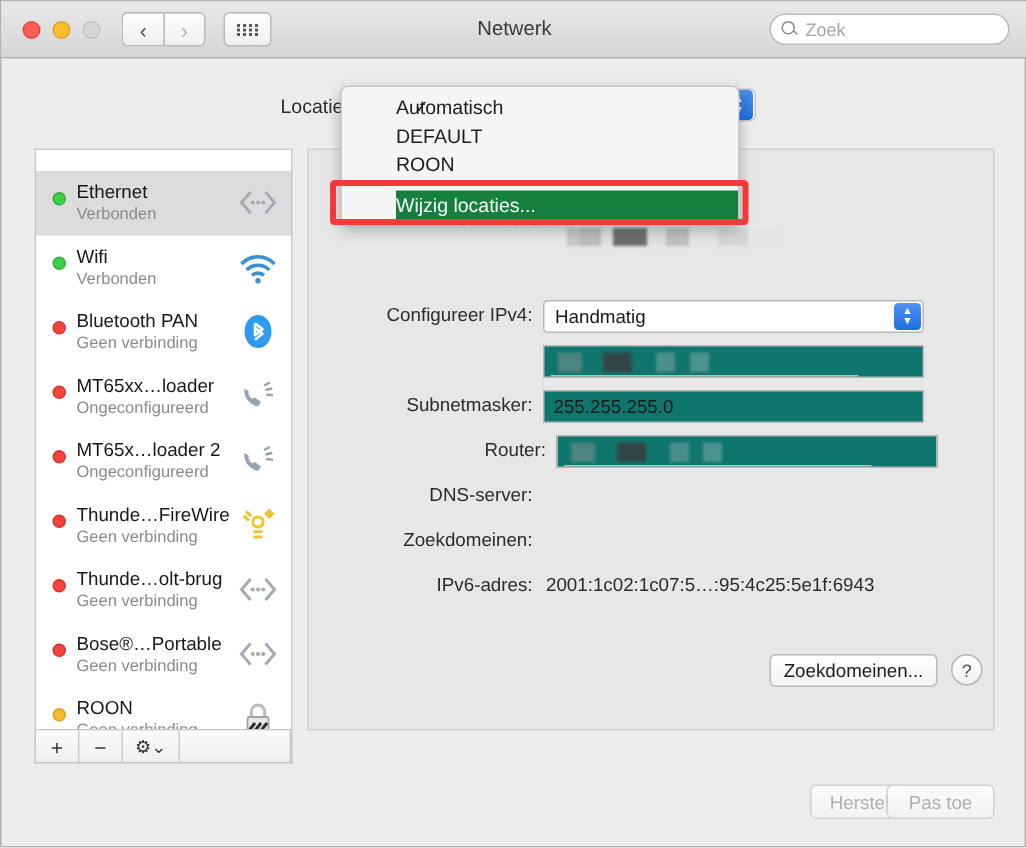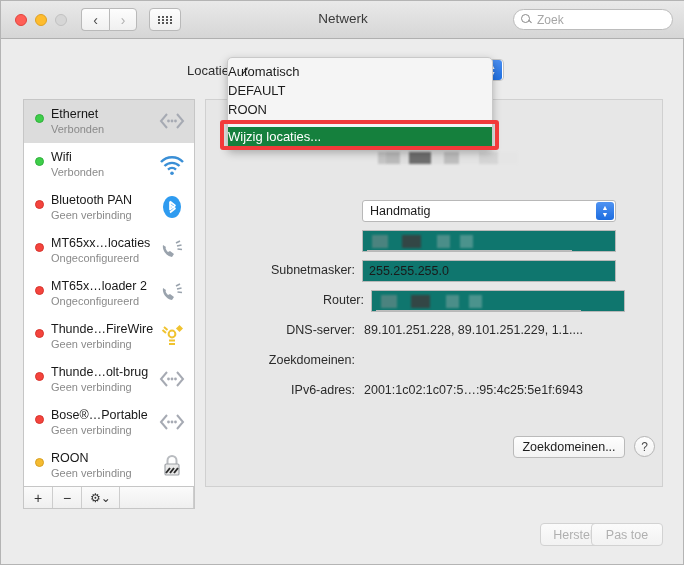--- a/index.html
+++ b/index.html
@@ -96,21 +96,21 @@
     background: #ffffff;
     border: 1px solid #c6c6c6;
     overflow: hidden;
   }
   .svc {
     position: relative;
     height: 43px;
     padding: 5px 8px 0 10px;
     border-bottom: none;
   }
-  .svc.selected { background: #dcdcdc; }
+  .svc.selected { background: #dcdcdc; margin-top: 14px; }
   .svc .dot {
     position: absolute; left: 11px; top: 14px;
     width: 9px; height: 9px; border-radius: 50%;
   }
   .dot.green  { background: #3ece4a; border: .5px solid #2fb03a; }
   .dot.red    { background: #f4443d; border: .5px solid #d7332c; }
   .dot.yellow { background: #f5bb30; border: .5px solid #d8a022; }
   .svc .name {
     position: absolute; left: 27px; top: 7px;
     font-size: 12.5px; color: #181818;
@@ -269,20 +269,21 @@
     border: 1px solid #c9c9c9;
     border-radius: 5px;
     box-shadow: 0 3px 9px rgba(0,0,0,.26);
     padding: 4px 0 3px 0;
     z-index: 40;
   }
   .menuitem {
     height: 19px; line-height: 19px;
     font-size: 13px; color: #1c1c1c;
     position: relative;
+    margin-left: 36px;
   }
   .menuitem.checked::before {
     content: "\2713";
     position: absolute; left: 12px; top: 0;
     font-size: 12px; color: #1c1c1c;
   }
   .menuitem.highlight {
     background: #15803d; color: #fff;
   }
   #menu-sep {
@@ -384,21 +385,21 @@
       <span class="svcicon">
         <svg viewBox="0 0 28 26" width="28" height="26">
           <ellipse cx="14" cy="13" rx="9" ry="11" fill="#2e9bf0"></ellipse>
           <path d="M12 7.5 L17 11.5 L12 15.5 L12 7.5 M12 10.5 L17 14.5 L12 18.5" fill="none" stroke="#ffffff" stroke-width="1.7" stroke-linejoin="round"></path>
         </svg>
       </span>
     </div>
 
     <div class="svc">
       <span class="dot red"></span>
-      <span class="name">MT65xx…locaties</span>
+      <span class="name">MT65xx…loader</span>
       <span class="state">Ongeconfigureerd</span>
       <span class="svcicon">
         <svg viewBox="0 0 28 26" width="28" height="26">
           <path d="M5 8 C4 13 8 19 14 20 L16 17 L12 14 L10 15 C8 13 7 11 8 10 Z" fill="#9aa3ad"></path>
           <path d="M18 6 L22 4 M19 9 L23.5 8 M19.5 12 L24 12.5" stroke="#9aa3ad" stroke-width="1.6" fill="none"></path>
         </svg>
       </span>
     </div>
 
     <div class="svc">
@@ -486,20 +487,23 @@
     </div>
     <div class="tbbtn" id="tb-rest"></div>
   </div>
 
   <div id="detail">
 
     <div id="status-text">het IP-adres</div>
     <div class="blur-ip"></div>
 
     <div class="formrow" style="top:100px; left:16px; width:420px;">
+      <div class="lblbox">
+        <span class="formlabel">Configureer IPv4:</span>
+      </div>
       <div id="ipv4-select">
         <span>Handmatig</span>
         <span id="ipv4-stepper">
           <span>▲</span>
           <span>▼</span>
         </span>
       </div>
     </div>
 
     <div class="formrow" style="top:130px; left:16px; width:420px;">
@@ -525,21 +529,20 @@
       <div class="field">
         <span class="blurfield"></span>
         <span class="blurline"></span>
       </div>
     </div>
 
     <div class="formrow" style="top:220px; left:16px; width:430px;">
       <div class="lblbox">
         <span class="formlabel">DNS-server:</span>
       </div>
-      <span class="valuetext">89.101.251.228, 89.101.251.229, 1.1....</span>
     </div>
 
     <div class="formrow" style="top:250px; left:16px; width:430px;">
       <div class="lblbox">
         <span class="formlabel">Zoekdomeinen:</span>
       </div>
       <span class="valuetext"></span>
     </div>
 
     <div class="formrow" style="top:280px; left:16px; width:430px;">

